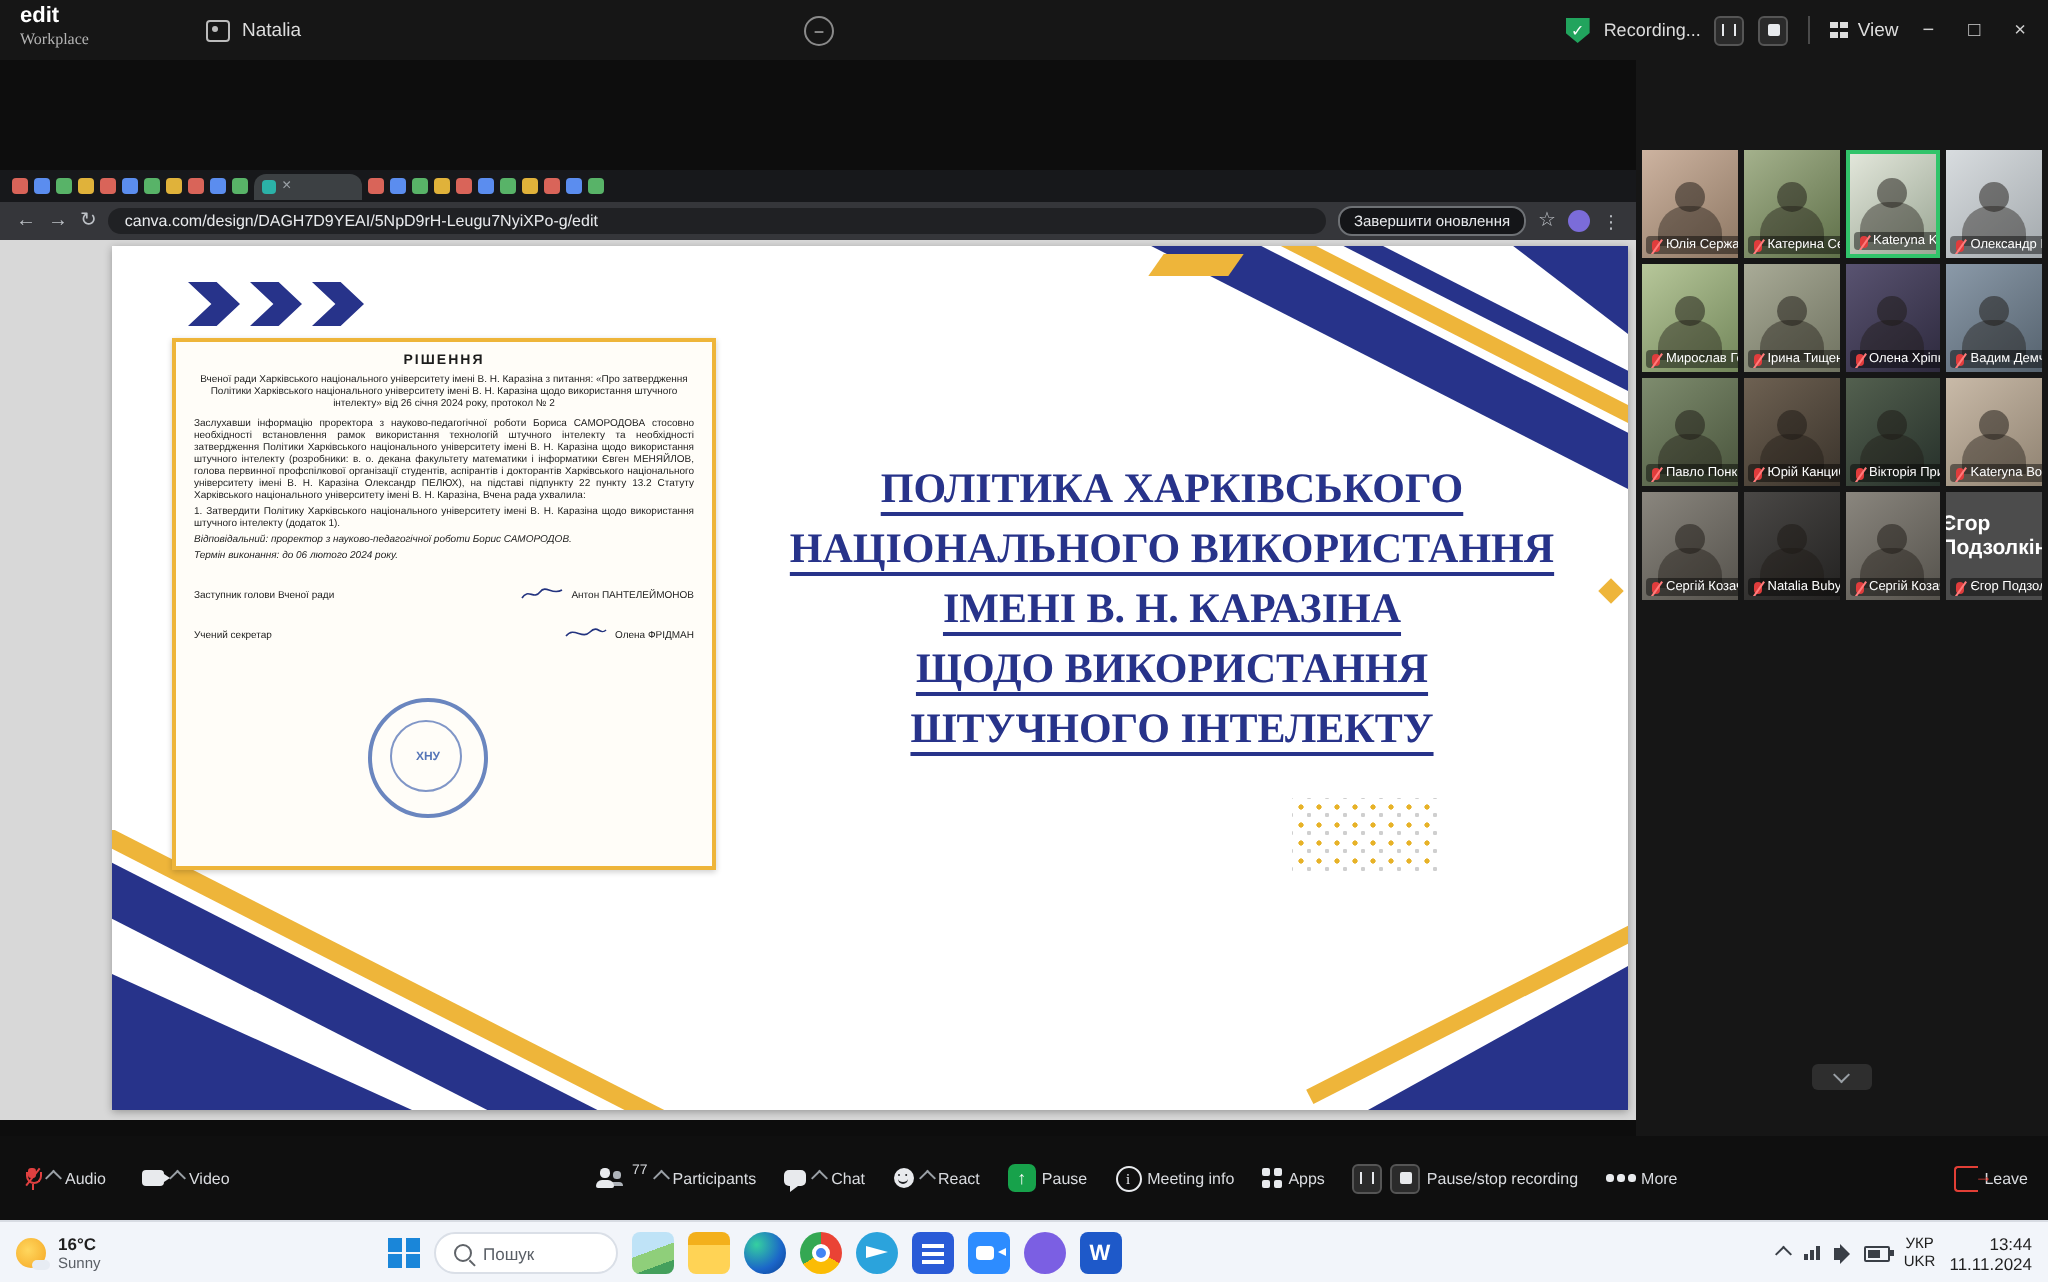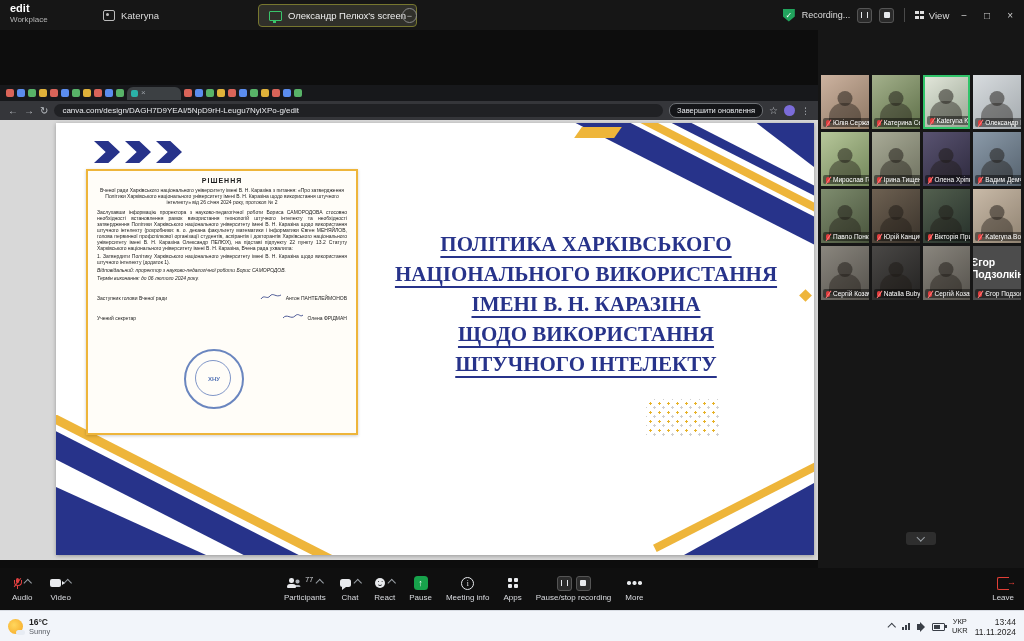--- a/index.html
+++ b/index.html
@@ -2,21 +2,21 @@
 <html><head>
 <meta charset="utf-8">
 <style>
   html,body{margin:0;padding:0;background:#000;}
   .app{position:relative;width:1024px;height:641px;background:#232323;font-family:"Liberation Sans",sans-serif;overflow:hidden;}
 
   
   .titlebar{position:absolute;top:0;left:0;right:0;height:30px;background:#161616;color:#e8e8e8;}
   .brand{position:absolute;left:10px;top:3px;line-height:11px;}
   .brand-zoom{font-size:11px;font-weight:bold;color:#fff;}
-  .brand-sub{font-size:8px;color:#b4b4b4;}
+  .brand-sub{font-size:8px;color:#b4b4b4;font-family:Liberation Serif, serif;}
   .tb-tab{position:absolute;left:95px;top:0;height:30px;display:flex;align-items:center;gap:6px;font-size:9.5px;color:#ddd;padding:0 8px;}
   .ico-meeting{width:10px;height:9px;border:1px solid #bbb;border-radius:2px;position:relative;}
   .ico-meeting::after{content:"";position:absolute;left:2px;top:2px;width:3px;height:3px;background:#bbb;border-radius:50%;}
   .tb-sharetab{position:absolute;left:258px;top:4px;height:21px;display:flex;align-items:center;gap:6px;padding:0 10px;background:#30302a;border:1px solid #77772f;border-radius:4px;font-size:9.5px;color:#eee;}
   .ico-screen{width:11px;height:8px;border:1.3px solid #39c46a;border-radius:1px;position:relative;}
   .ico-screen::after{content:"";position:absolute;left:3px;bottom:-3px;width:3px;height:2px;background:#39c46a;}
   .circle-minus{position:absolute;left:402px;top:8px;width:13px;height:13px;border:1px solid #8a8a8a;border-radius:50%;color:#bbb;font-size:9px;display:flex;align-items:center;justify-content:center;}
   .tb-right{position:absolute;right:6px;top:0;bottom:0;display:flex;align-items:center;gap:7px;}
   .shield{width:12px;height:13px;background:#21a45d;clip-path:polygon(0 0,100% 0,100% 62%,50% 100%,0 62%);color:#fff;font-size:8px;display:flex;align-items:center;justify-content:center;}
   .rec-label{font-size:9px;color:#ddd;}
@@ -114,24 +114,24 @@
   .nametag{position:absolute;left:2px;bottom:2px;display:flex;align-items:center;gap:3px;background:rgba(0,0,0,.45);padding:1px 4px 1px 3px;border-radius:2px;font-size:6.5px;color:#fff;max-width:90%;white-space:nowrap;overflow:hidden;}
   .tagmic{position:relative;flex:0 0 auto;width:4px;height:6px;background:#e03c3c;border-radius:2px;}
   .tagmic::after{content:"";position:absolute;left:-2px;top:3px;width:9px;height:1px;background:#ff7b7b;transform:rotate(-55deg);}
   .scrollbtn{position:absolute;left:50%;transform:translateX(-50%);top:502px;width:30px;height:13px;background:#2e2e2e;border-radius:3px;display:flex;align-items:center;justify-content:center;}
 
   .caret{display:inline-block;width:4.5px;height:4.5px;border-left:1.2px solid #9aa0a6;border-top:1.2px solid #9aa0a6;transform:rotate(45deg);}
   .caret.down{transform:rotate(225deg);margin-top:-2px;}
 
   
   .ctlbar{position:absolute;left:0;right:0;top:568px;height:42px;background:#0f0f0f;}
-  .ctl{display:flex;flex-direction:column;align-items:center;justify-content:flex-end;gap:3px;color:#dadce0;font-size:8px;position:relative;}
+  .ctl{display:flex;flex-direction:row;align-items:center;justify-content:flex-end;gap:3px;color:#dadce0;font-size:8px;position:relative;}
   .ctl .irow{height:14px;display:flex;align-items:center;gap:4px;}
   .left-cluster{position:absolute;left:12px;top:0;bottom:0;display:flex;gap:18px;align-items:center;}
-  .mid-cluster{position:absolute;left:284px;top:0;bottom:0;display:flex;gap:14px;align-items:center;}
+  .mid-cluster{position:absolute;left:298px;top:0;bottom:0;display:flex;gap:14px;align-items:center;}
   .leave-cluster{position:absolute;right:10px;top:0;bottom:0;display:flex;align-items:center;}
   .mic-ico{position:relative;width:8px;height:11px;}
   .mic-ico .mbody{position:absolute;left:2.4px;top:0;width:3.2px;height:5.5px;background:#e04040;border-radius:1.6px;}
   .mic-ico .marc{position:absolute;left:.5px;top:2.8px;width:6.4px;height:4.4px;border:1px solid #e04040;border-top:none;border-radius:0 0 5px 5px;}
   .mic-ico .mstem{position:absolute;left:3.8px;bottom:0;width:1px;height:2.2px;background:#e04040;}
   .mic-ico .mslash{position:absolute;left:-1px;top:4.6px;width:11px;height:1.1px;background:#e04040;transform:rotate(-52deg);}
   .cam-ico{width:11px;height:8px;background:#e8eaed;border-radius:2px;position:relative;}
   .cam-ico::after{content:"";position:absolute;right:-3.5px;top:1.5px;border-left:3.5px solid #e8eaed;border-top:2.5px solid transparent;border-bottom:2.5px solid transparent;}
   .ppl-ico{position:relative;width:14px;height:10px;}
   .ppl-ico::before{content:"";position:absolute;left:2px;top:0;width:4.5px;height:4.5px;border-radius:50%;background:#e8eaed;box-shadow:6px 1px 0 -0.5px #aeb3b9;}
@@ -201,25 +201,21 @@
 
 <div class="app">
 
   <div class="titlebar">
     <div class="brand">
       <div class="brand-zoom">edit</div>
       <div class="brand-sub">Workplace</div>
     </div>
     <div class="tb-tab">
       <span class="ico-meeting"></span>
-      <span>Kateryna</span>
-    </div>
-    <div class="tb-sharetab">
-      <span class="ico-screen"></span>
-      <span>Олександр Пелюх's screen</span>
+      <span>Natalia</span>
     </div>
     <span class="circle-minus">−</span>
     <div class="tb-right">
       <span class="shield">✓</span>
       <span class="rec-label">Recording...</span>
       <span class="mini-btn">
           <span class="pause-glyph"></span>
         </span>
       <span class="mini-btn">
           <span class="stop-glyph"></span>
@@ -559,20 +555,41 @@
   </div>
 
   <div class="taskbar">
     <div class="weather">
       <span class="sun"></span>
       <span class="wtxt">
         <div class="wtemp">16°C</div>
         <div class="wcond">Sunny</div>
       </span>
     </div>
+    <div class="centerbar">
+      <span class="winlogo">
+          <span></span>
+          <span></span>
+          <span></span>
+          <span></span>
+        </span>
+      <span class="searchpill">
+        <span class="sicon"></span>
+        <span>Пошук</span>
+      </span>
+      <span class="ai photos"></span>
+      <span class="ai explorer"></span>
+      <span class="ai edge"></span>
+      <span class="ai chrome"></span>
+      <span class="ai telegram"></span>
+      <span class="ai docs"></span>
+      <span class="ai zoomapp"></span>
+      <span class="ai viber"></span>
+      <span class="ai word"></span>
+    </div>
     <div class="tray">
       <span class="caret"></span>
       <span class="netbars">
           <span class="nb1"></span>
           <span class="nb2"></span>
           <span class="nb3"></span>
         </span>
       <span class="vol"></span>
       <span class="bat"></span>
       <span class="lang">

